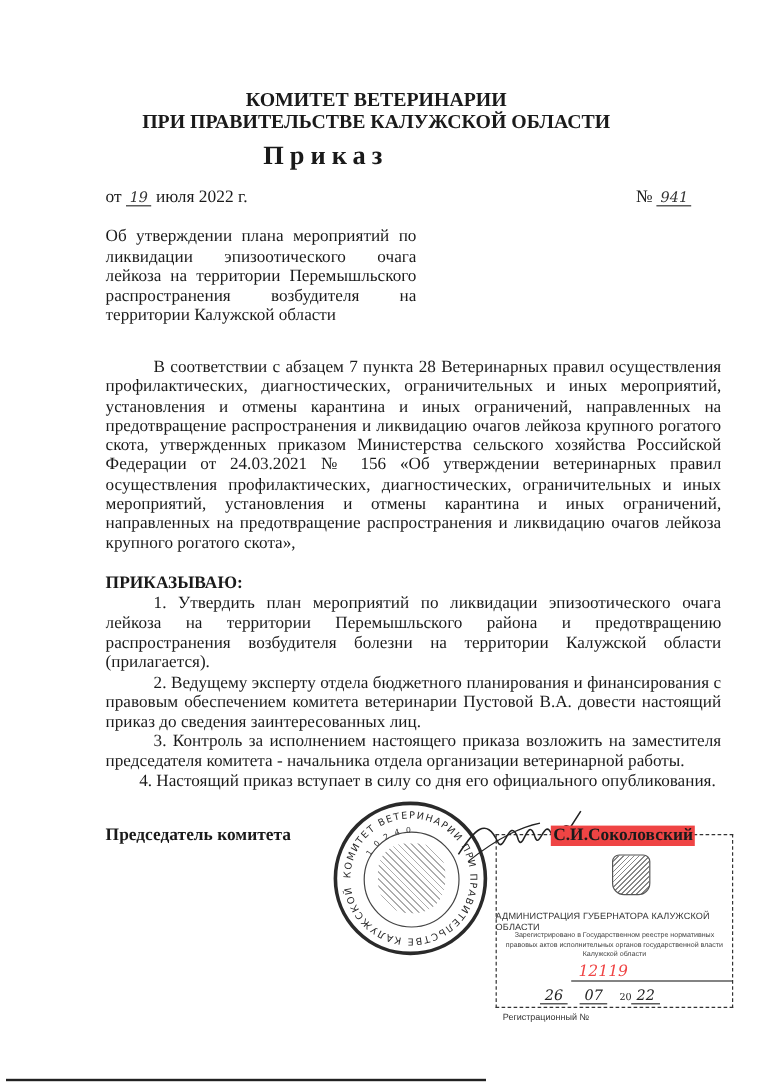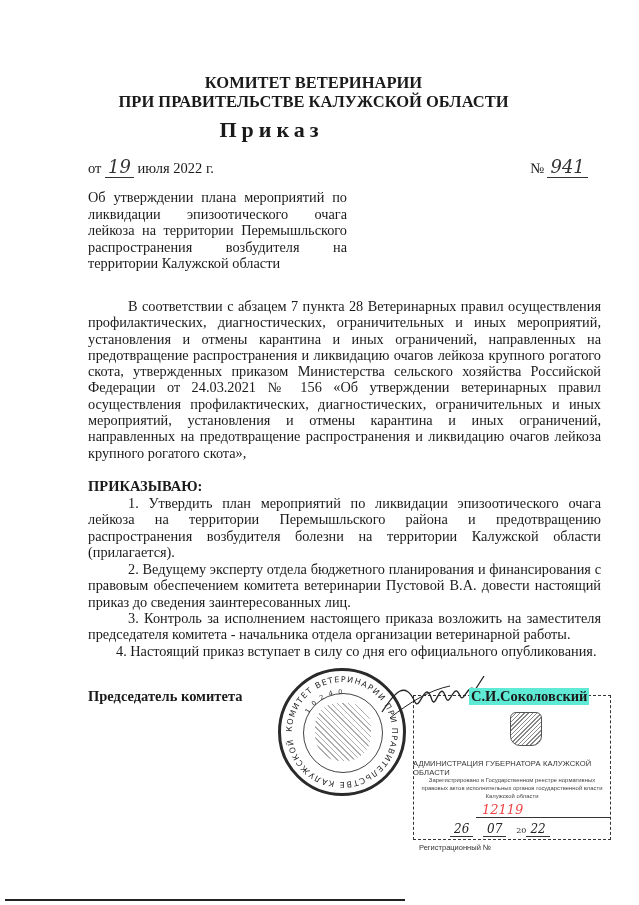--- a/index.html
+++ b/index.html
@@ -13,38 +13,38 @@
     font-weight: bold; font-size: 16.5px; line-height: 19px;
   }
   .title {
     left: 0; width: 543px; top: 117px; text-align: center;
     font-weight: bold; font-size: 22px; letter-spacing: 5px;
   }
   .date-line { left: 88px; top: 156px; font-size: 14.5px; }
   .num-line { left: 530px; top: 156px; font-size: 14.5px; }
   .handwritten {
     font-family: "DejaVu Serif", serif; font-style: italic; color: #333;
-    border-bottom: 1px solid #333; padding: 0 3px; font-size: 18px;
+    border-bottom: 1px solid #333; padding: 0 3px; font-size: 12px;
   }
   .subject {
     left: 88px; top: 189px; width: 259px;
     font-size: 14.3px; line-height: 16.5px; text-align: justify;
     text-align-last: left;
   }
   .subject .jl { display: block; text-align: justify; text-align-last: justify; }
   .subject .ll { display: block; text-align: left; }
   .body-text {
     left: 88px; width: 513px; font-size: 14.3px; line-height: 16.3px;
   }
   .body-text .jl { display: block; text-align: justify; text-align-last: justify; white-space: nowrap; }
   .body-text .ll { display: block; text-align: left; white-space: nowrap; }
   .jl, .ll { overflow: hidden; }
   .order-head { left: 88px; top: 478px; font-weight: bold; font-size: 14.5px; }
   .sign-label { left: 88px; top: 688px; font-weight: bold; font-size: 14.5px; }
-  .sign-name { left: 469px; top: 688px; font-weight: bold; font-size: 14.5px; background: #5eead4; padding: 0 2px; }
+  .sign-name { left: 459px; top: 688px; font-weight: bold; font-size: 14.5px; background: #ef4444; padding: 0 2px; }
   .stamp-seal {
     left: 278px; top: 668px; width: 128px; height: 128px; border-radius: 50%;
     border: 3px solid #2a2a2a; box-sizing: border-box;
   }
   .stamp-seal .inner {
     position: absolute; left: 22px; top: 22px; width: 78px; height: 78px;
     border-radius: 50%; border: 1.5px solid #444;
   }
   .stamp-seal .emblem {
     position: absolute; left: 34px; top: 32px; width: 56px; height: 58px;

